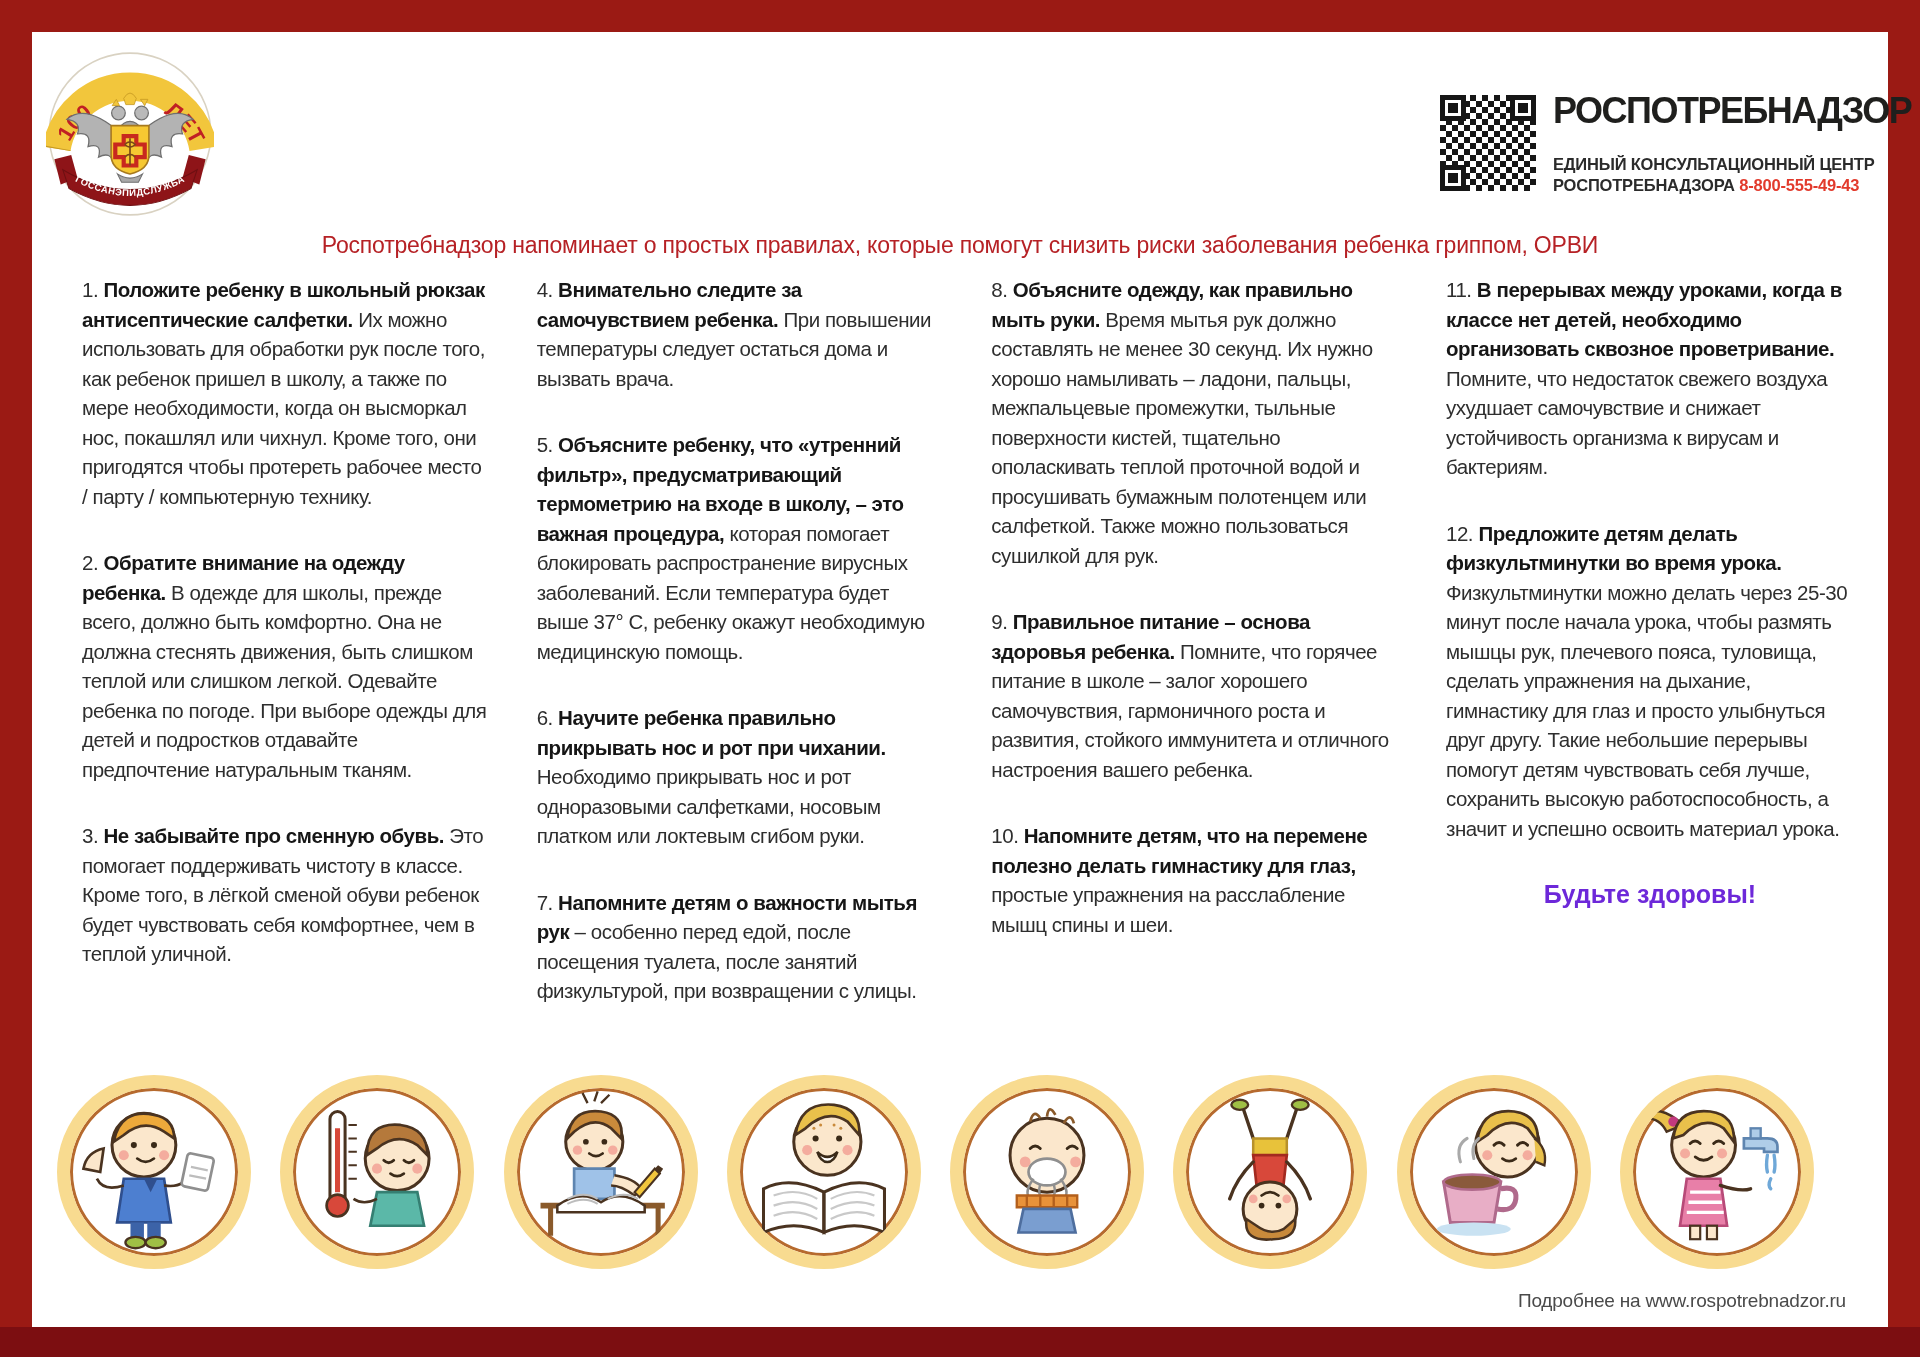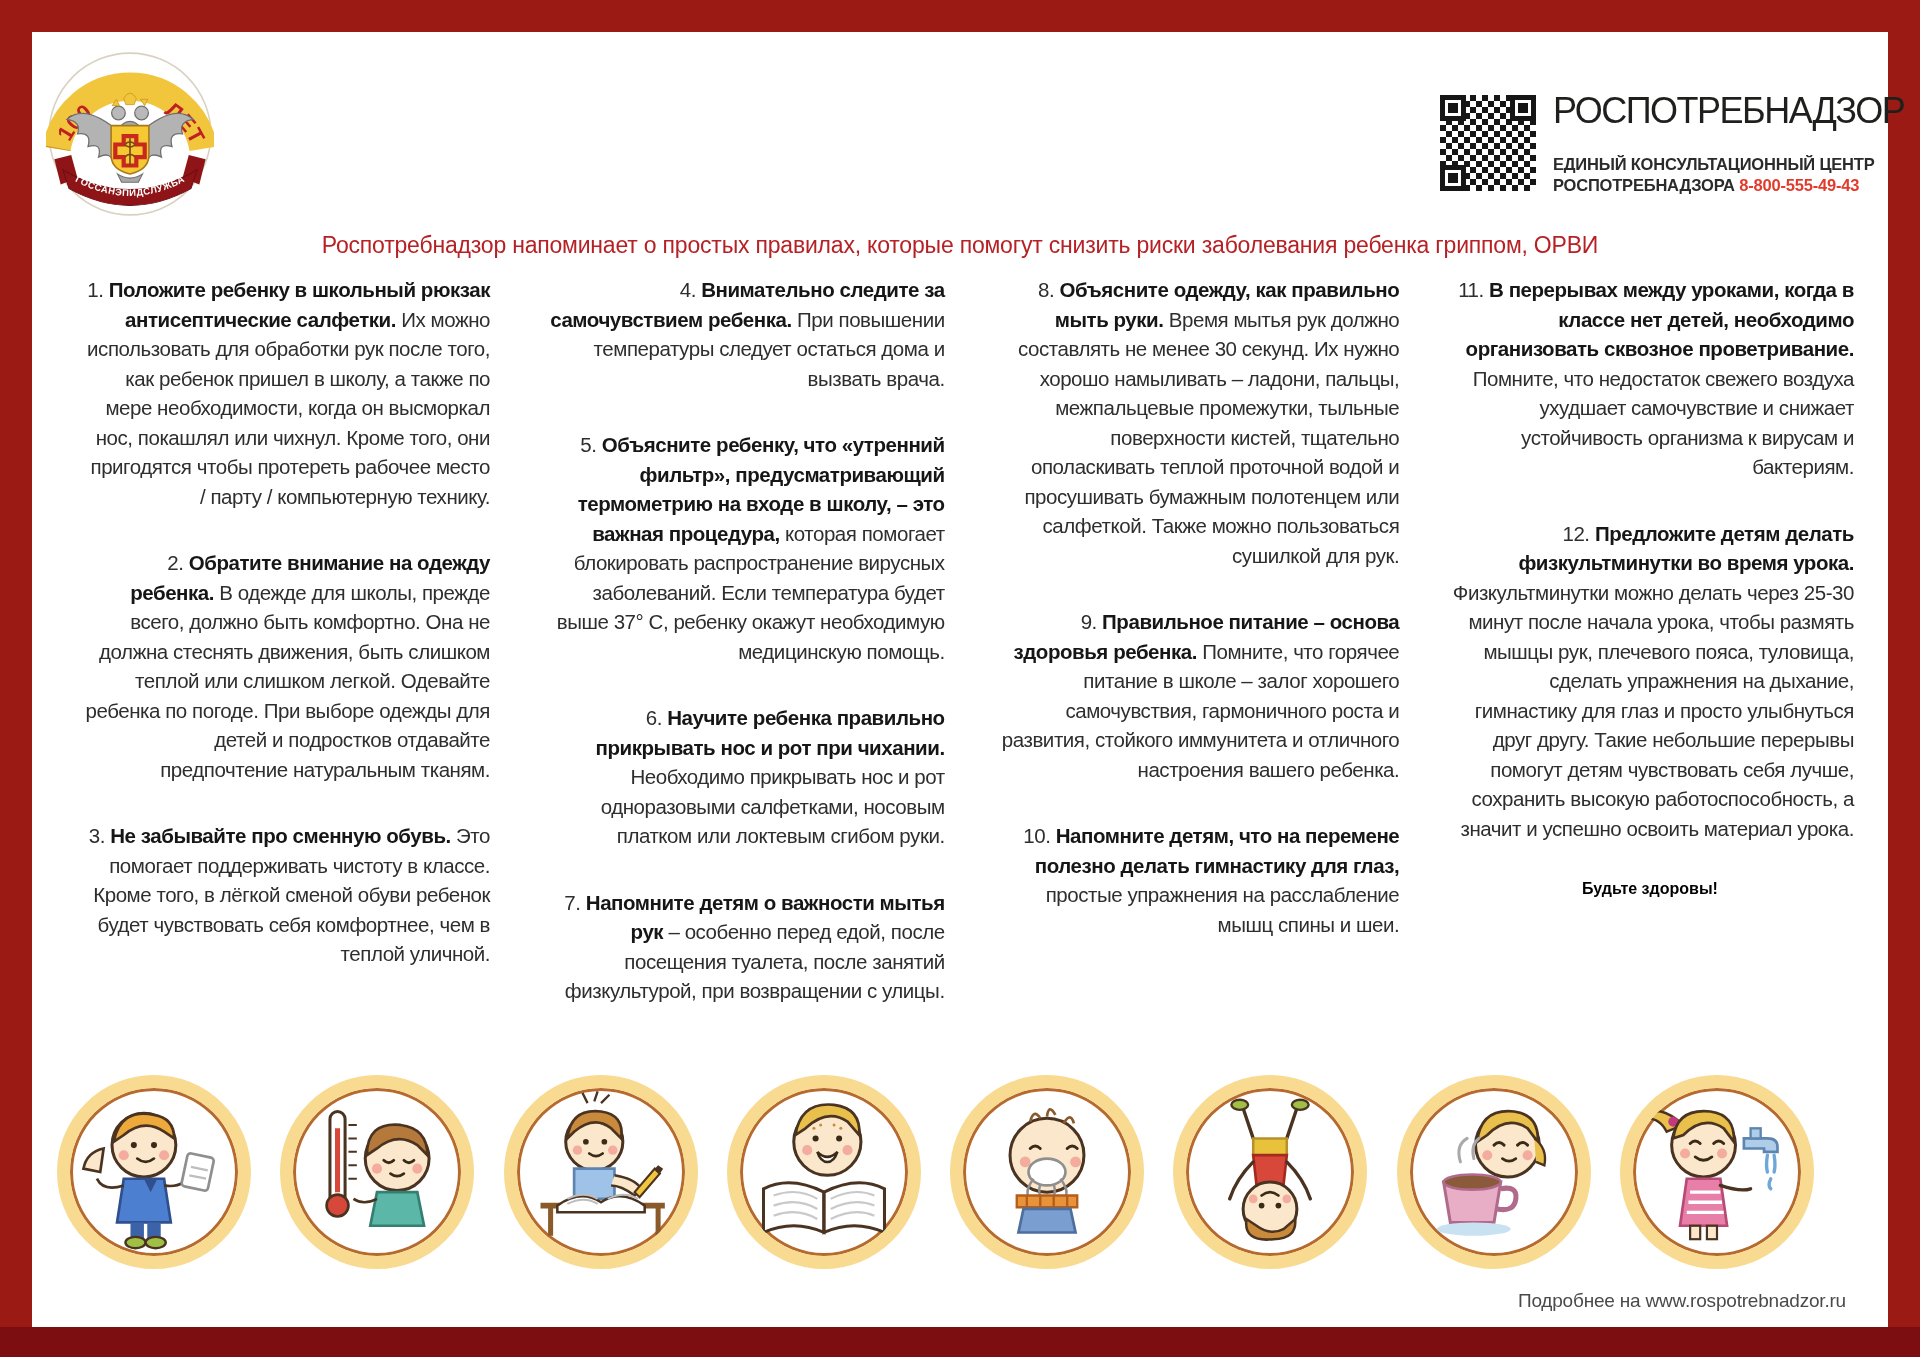--- a/index.html
+++ b/index.html
@@ -16,34 +16,34 @@
   .banner h1 { font-size:46px; font-weight:bold; color:#9C1C20; letter-spacing:-1px; white-space:nowrap; }
 
   .qr { position:absolute; left:1405px; top:60px; width:102px; height:102px; background:#fff; padding:3px; }
   .qr-inner { position:relative; width:96px; height:96px;
         background: conic-gradient(#161616 25%, #ffffff 0 50%, #161616 0 75%, #ffffff 0) 0 0/12px 12px; }
   .finder { position:absolute; width:26px; height:26px; background:#fff; border:5px solid #161616; }
   .finder::after { content:""; position:absolute; inset:3px; background:#161616; }
   .finder.tl { left:0; top:0; } .finder.tr { right:0; top:0; } .finder.bl { left:0; bottom:0; }
 
   .agency-block { position:absolute; left:1521px; top:58px; width:340px; }
-  .agency-name { font-size:36px; font-weight:normal; color:#1f1f1d; letter-spacing:-1.5px; white-space:nowrap; }
+  .agency-name { font-size:36px; font-weight:bold; color:#1f1f1d; letter-spacing:-1.5px; white-space:nowrap; }
   .agency-sub  { margin-top:22px; font-size:16.5px; font-weight:bold; color:#2b2b2b; line-height:21px; letter-spacing:-0.2px; }
   .agency-phone { color:#E23A2C; }
 
   
   .subtitle { position:absolute; left:0; top:196px; width:1856px; text-align:center;
               color:#B62125; font-size:23px; line-height:34px; letter-spacing:-0.2px; }
 
   
   .columns { position:absolute; left:50px; top:243px; width:1772px; display:flex; justify-content:space-between; }
   .col { width:408px; }
-  .tip { font-size:20.5px; line-height:29.5px; color:#2e2e2e; letter-spacing:-0.45px; margin-bottom:37px;text-align:right; }
+  .tip { font-size:20.5px; line-height:29.5px; color:#2e2e2e; letter-spacing:-0.45px; margin-bottom:37px; }
   .tip b { color:#161616; }
-  .closing { margin-top:5px; text-align:center; font-size:16px; font-weight:bold; color:#000000; }
+  .closing { margin-top:5px; text-align:center; font-size:25px; font-weight:bold; color:#6d28d9; }
 
   
   .illos { position:absolute; left:25px; top:1043px; width:1757px; display:flex; justify-content:space-between; }
   .illo { width:194px; height:194px; border-radius:50%; background:#fff;
           border:13px solid #F8DB90; box-shadow: inset 0 0 0 3px #B66A2E; overflow:hidden; }
   .illo svg { width:100%; height:100%; display:block; }
 
   .footer-note { position:absolute; right:42px; top:1258px; font-size:19px; color:#4a4a4a; letter-spacing:-0.2px; }
 </style>
 </head>

